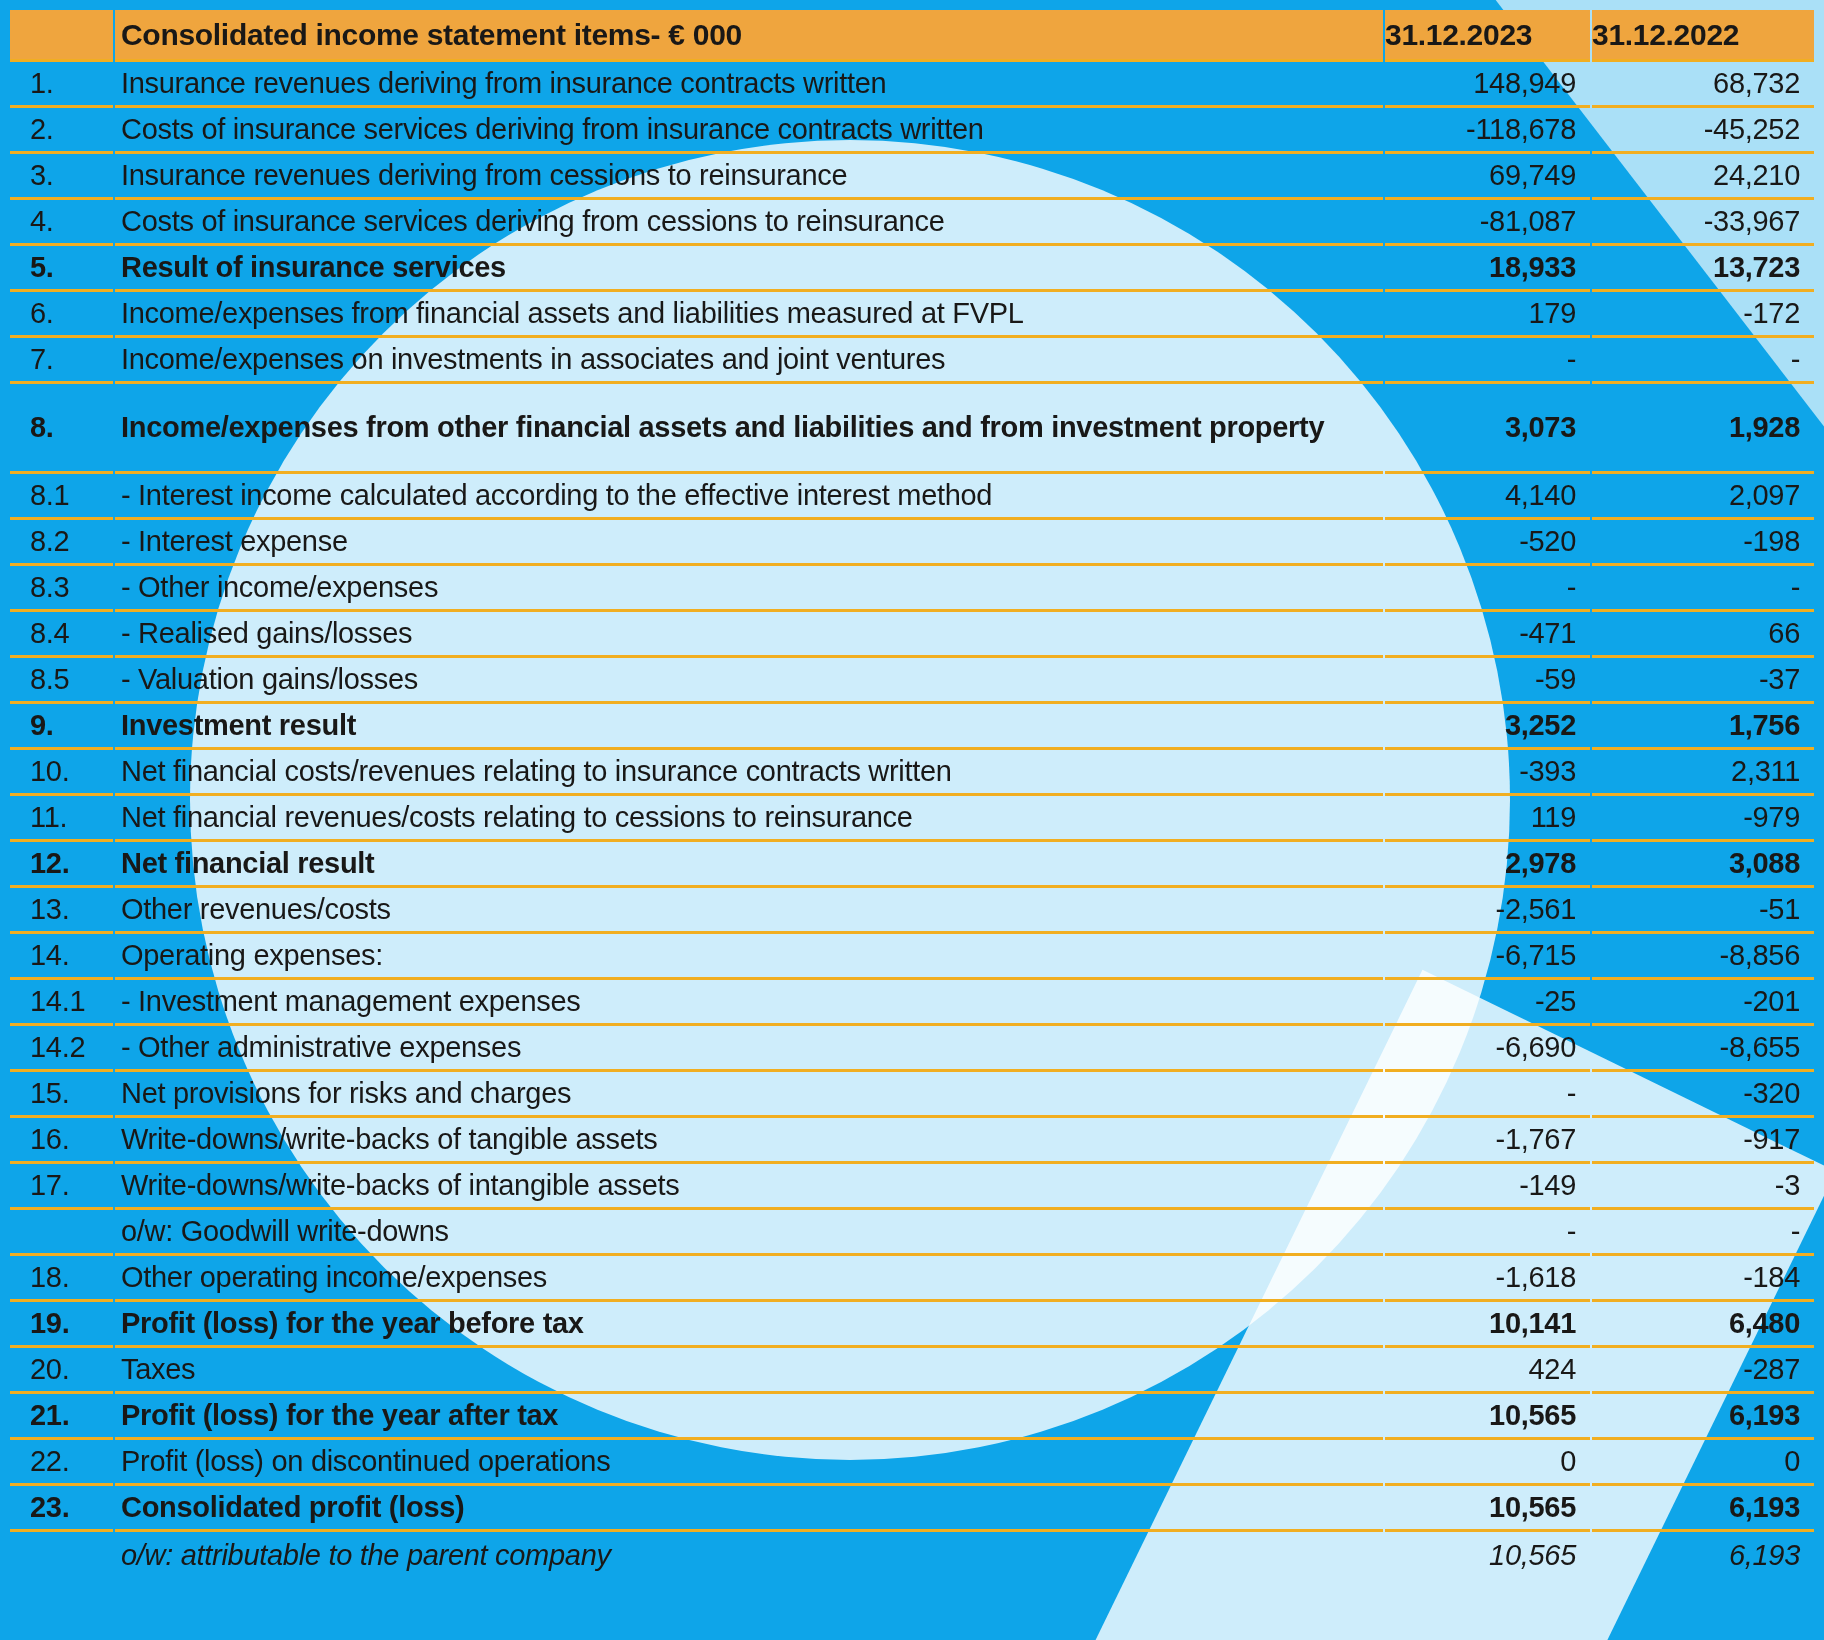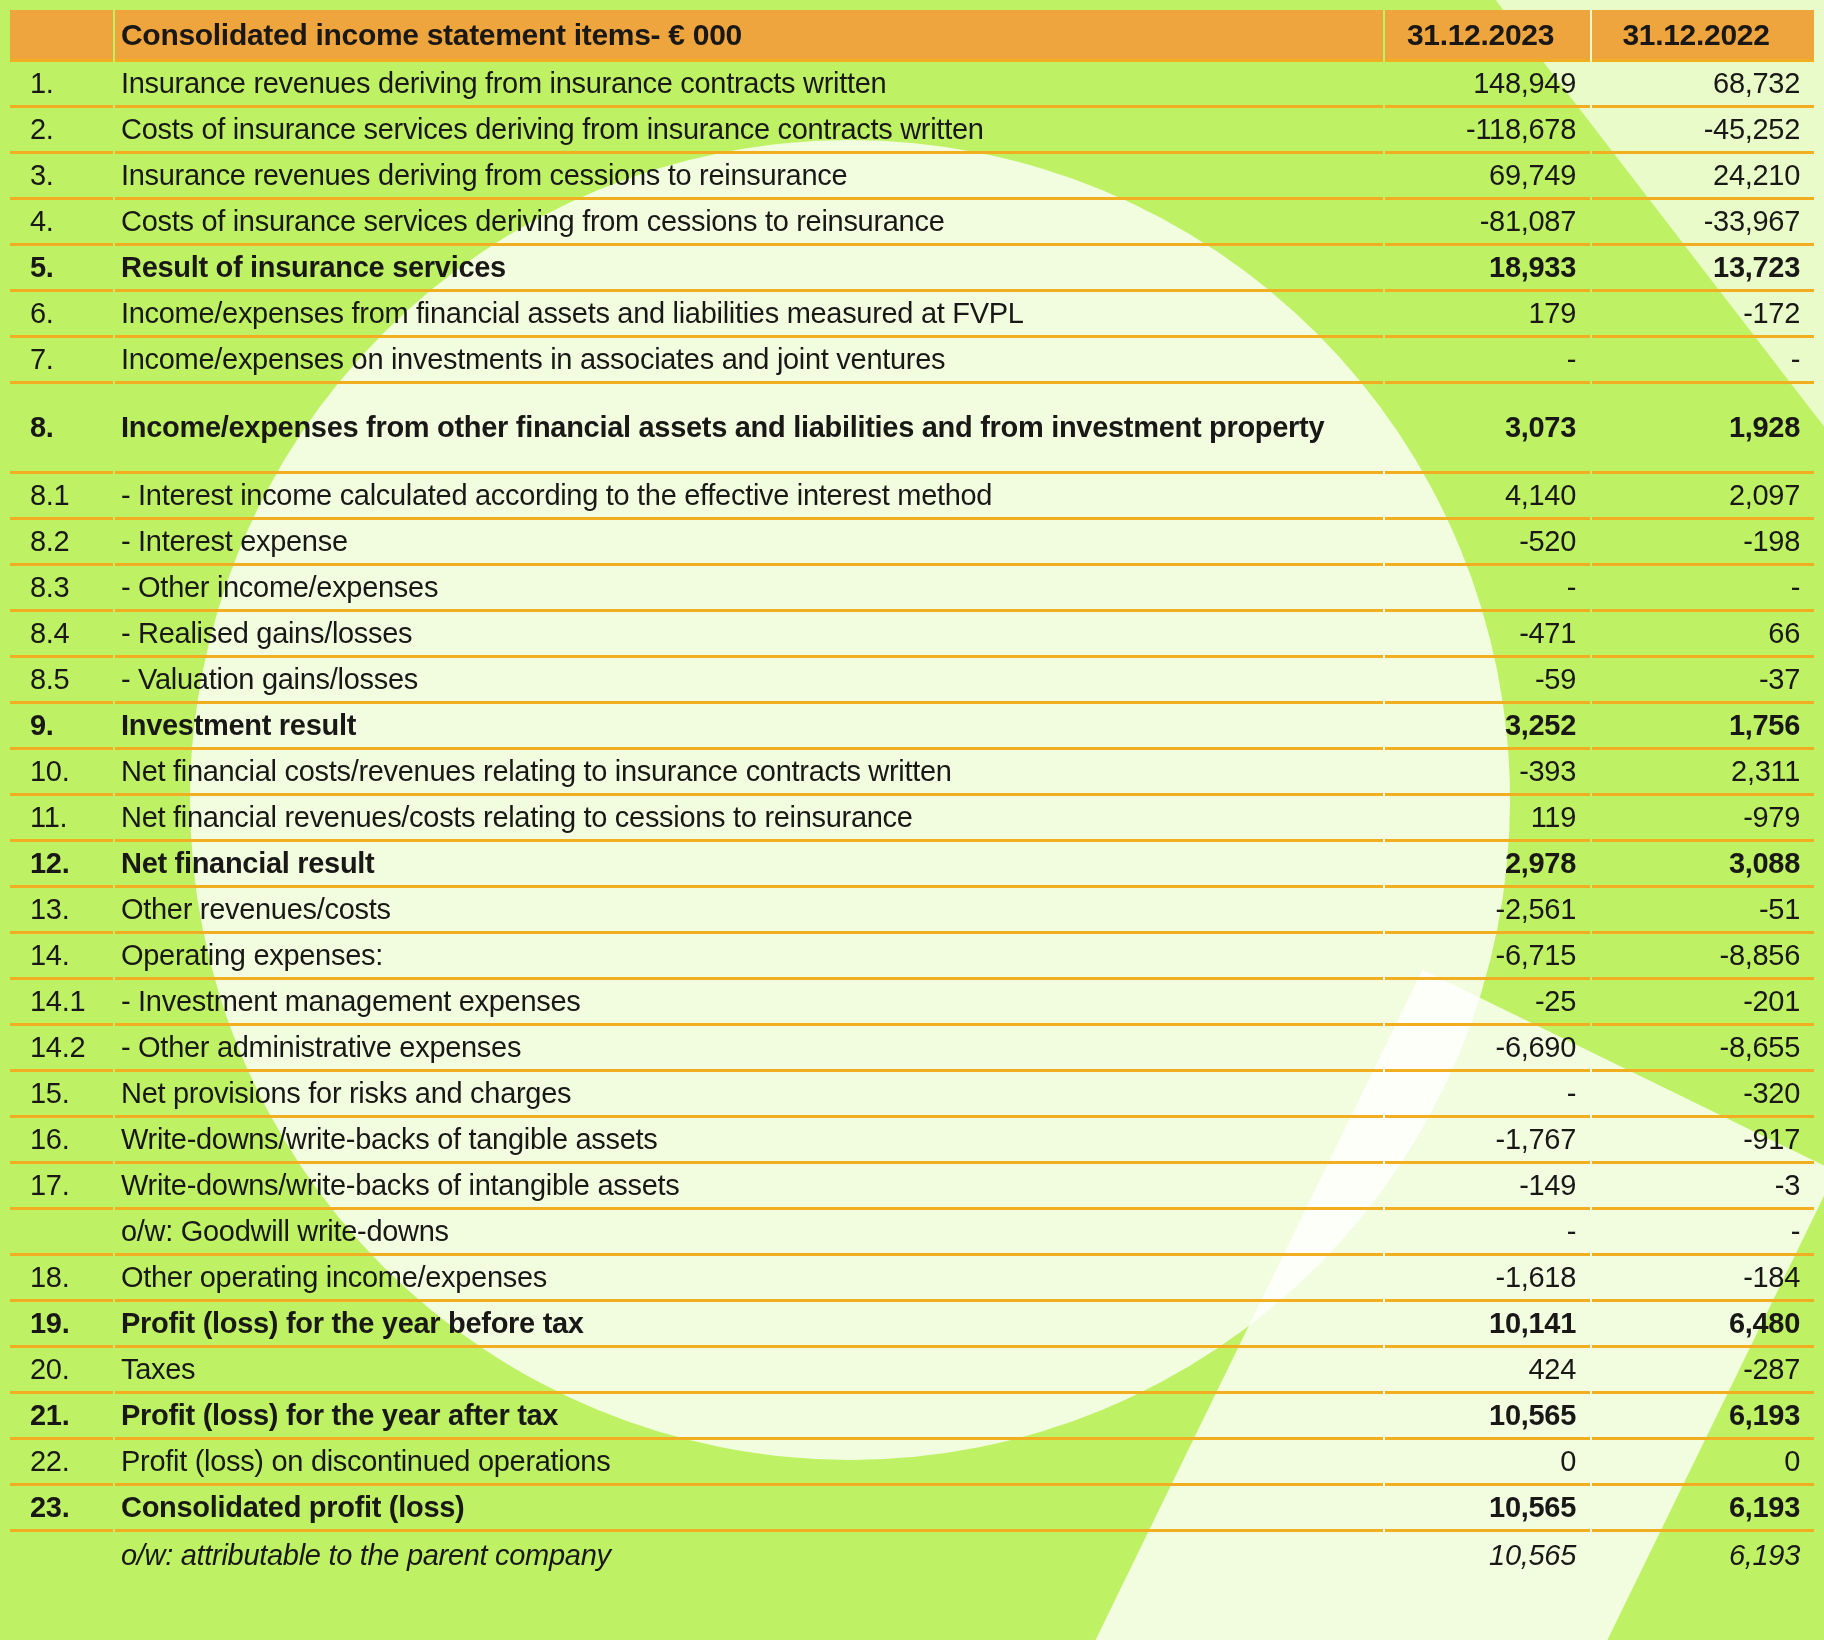--- a/index.html
+++ b/index.html
@@ -5,21 +5,21 @@
   html,body{margin:0;padding:0;}
   body{
     width:1824px;height:1640px;
     background:#ffffff;
     font-family:"Liberation Sans", sans-serif;
     overflow:hidden;
     position:relative;
   }
   .page{
     position:absolute;inset:0;
-    background:#bef264;
+    background:#0ea5e9;
   }
   
   .decor{position:absolute;inset:0;overflow:hidden;}
   .deco-circle{
     position:absolute;left:190px;top:140px;width:1320px;height:1320px;
     border-radius:50%;
     background:rgba(255,255,255,0.8);
   }
   .deco-topright{
     position:absolute;inset:0;
@@ -53,21 +53,21 @@
     overflow:hidden;
   }
   thead th{
     background:#EFA53E;
     height:52px;
     font-size:30px;
     font-weight:bold;
     text-align:left;
   }
   thead th.h-title{padding-left:6px;}
-  thead th.h-year{text-align:center;padding-right:14px;}
+  thead th.h-year{text-align:left;padding-right:14px;}
   tbody tr{height:46px;}
   tbody tr.tall{height:90px;}
   tbody tr:last-child td{border-bottom:none;}
   td.num{padding-left:20px;}
   td.desc{padding-left:6px;line-height:1.18;}
   td.val{text-align:right;padding-right:14px;}
   tr.bold td{font-weight:bold;}
   tr.italic td{font-style:italic;}
 </style>
 </head>

